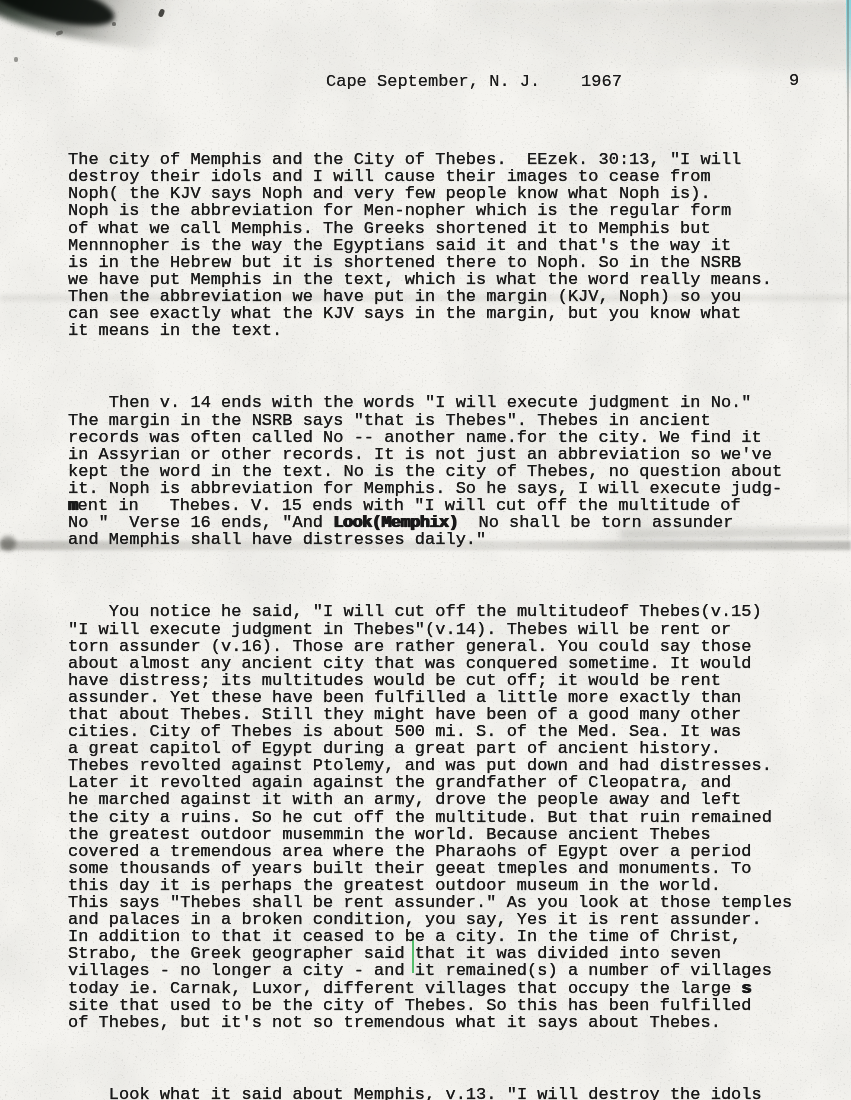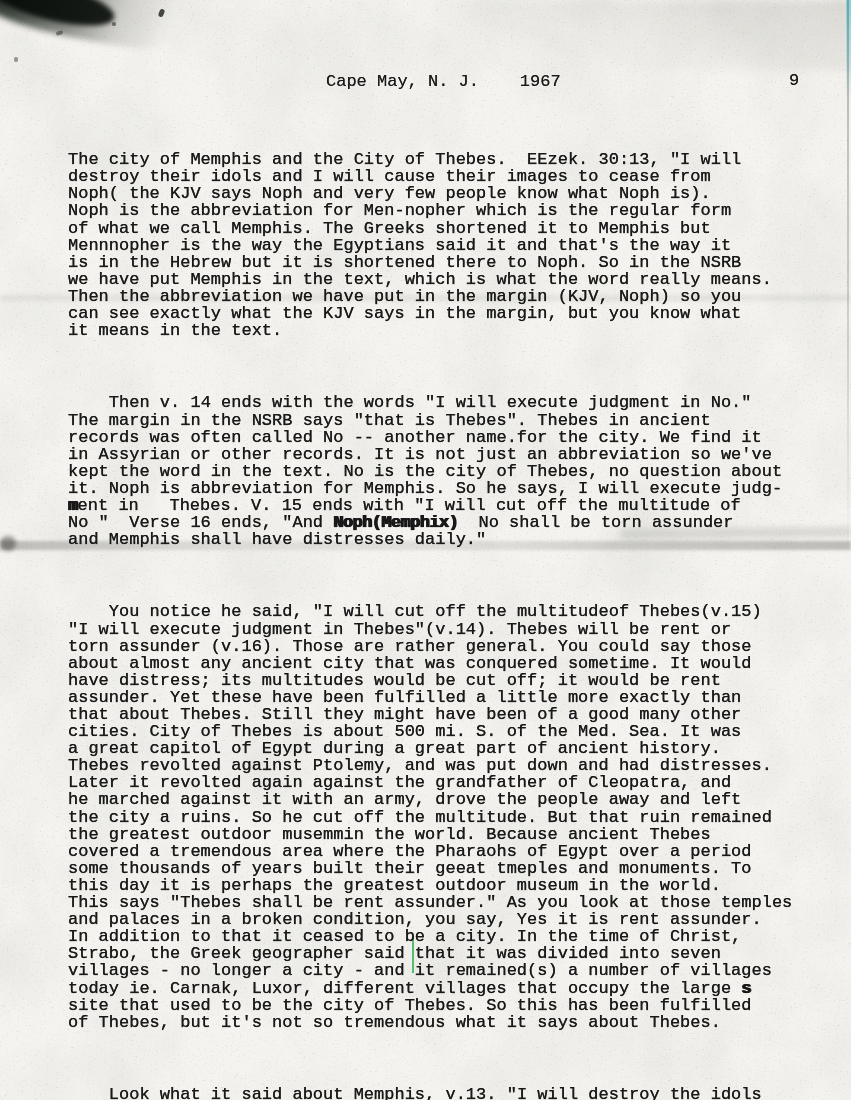--- a/index.html
+++ b/index.html
@@ -119,21 +119,21 @@
   <div class="speck s3"></div>
   <div class="speck s4"></div>
   <div class="edge-cyan"></div>
   <div class="edge-line"></div>
   <div class="crease-upper"></div>
   <div class="crease-main"></div>
   <div class="crease-streak"></div>
   <div class="crease-dot"></div>
   <div class="green-mark"></div>
 
-  <div class="title">Cape May, N. J.    1967</div>
+  <div class="title">Cape September, N. J.    1967</div>
   <div class="pagenum">9</div>
 
   <div class="text">
     <p>The city of Memphis and the City of Thebes.  EEzek. 30:13, "I will
 destroy their idols and I will cause their images to cease from
 Noph( the KJV says Noph and very few people know what Noph is).
 Noph is the abbreviation for Men-nopher which is the regular form
 of what we call Memphis. The Greeks shortened it to Memphis but
 Mennnopher is the way the Egyptians said it and that's the way it
 is in the Hebrew but it is shortened there to Noph. So in the NSRB
@@ -141,21 +141,21 @@
 Then the abbreviation we have put in the margin (KJV, Noph) so you
 can see exactly what the KJV says in the margin, but you know what
 it means in the text.</p>
     <p>    Then v. 14 ends with the words "I will execute judgment in No."
 The margin in the NSRB says "that is Thebes". Thebes in ancient
 records was often called No -- another name.for the city. We find it
 in Assyrian or other records. It is not just an abbreviation so we've
 kept the word in the text. No is the city of Thebes, no question about
 it. Noph is abbreviation for Memphis. So he says, I will execute judg-
 <b class="ov">m</b>ent in   Thebes. V. 15 ends with "I will cut off the multitude of
-No "  Verse 16 ends, "And <b class="ov">Noph(Memphix)</b>  No shall be torn assunder
+No "  Verse 16 ends, "And <b class="ov">Look(Memphix)</b>  No shall be torn assunder
 and Memphis shall have distresses daily."</p>
     <p>    You notice he said, "I will cut off the multitudeof Thebes(v.15)
 "I will execute judgment in Thebes"(v.14). Thebes will be rent or
 torn assunder (v.16). Those are rather general. You could say those
 about almost any ancient city that was conquered sometime. It would
 have distress; its multitudes would be cut off; it would be rent
 assunder. Yet these have been fulfilled a little more exactly than
 that about Thebes. Still they might have been of a good many other
 cities. City of Thebes is about 500 mi. S. of the Med. Sea. It was
 a great capitol of Egypt during a great part of ancient history.

